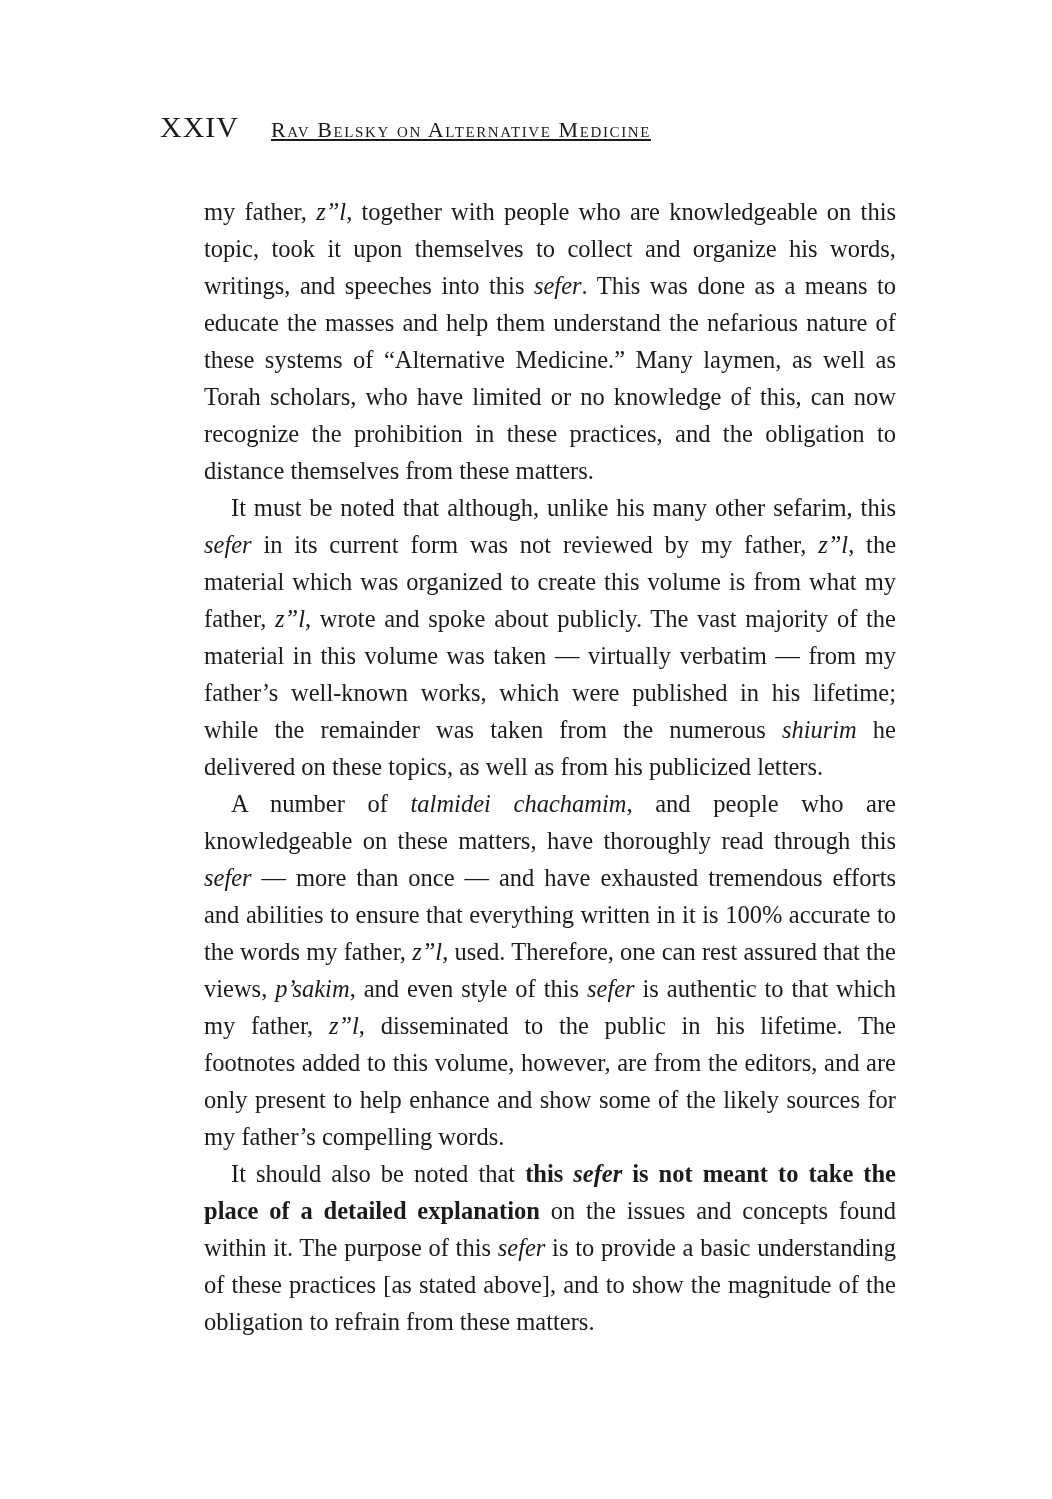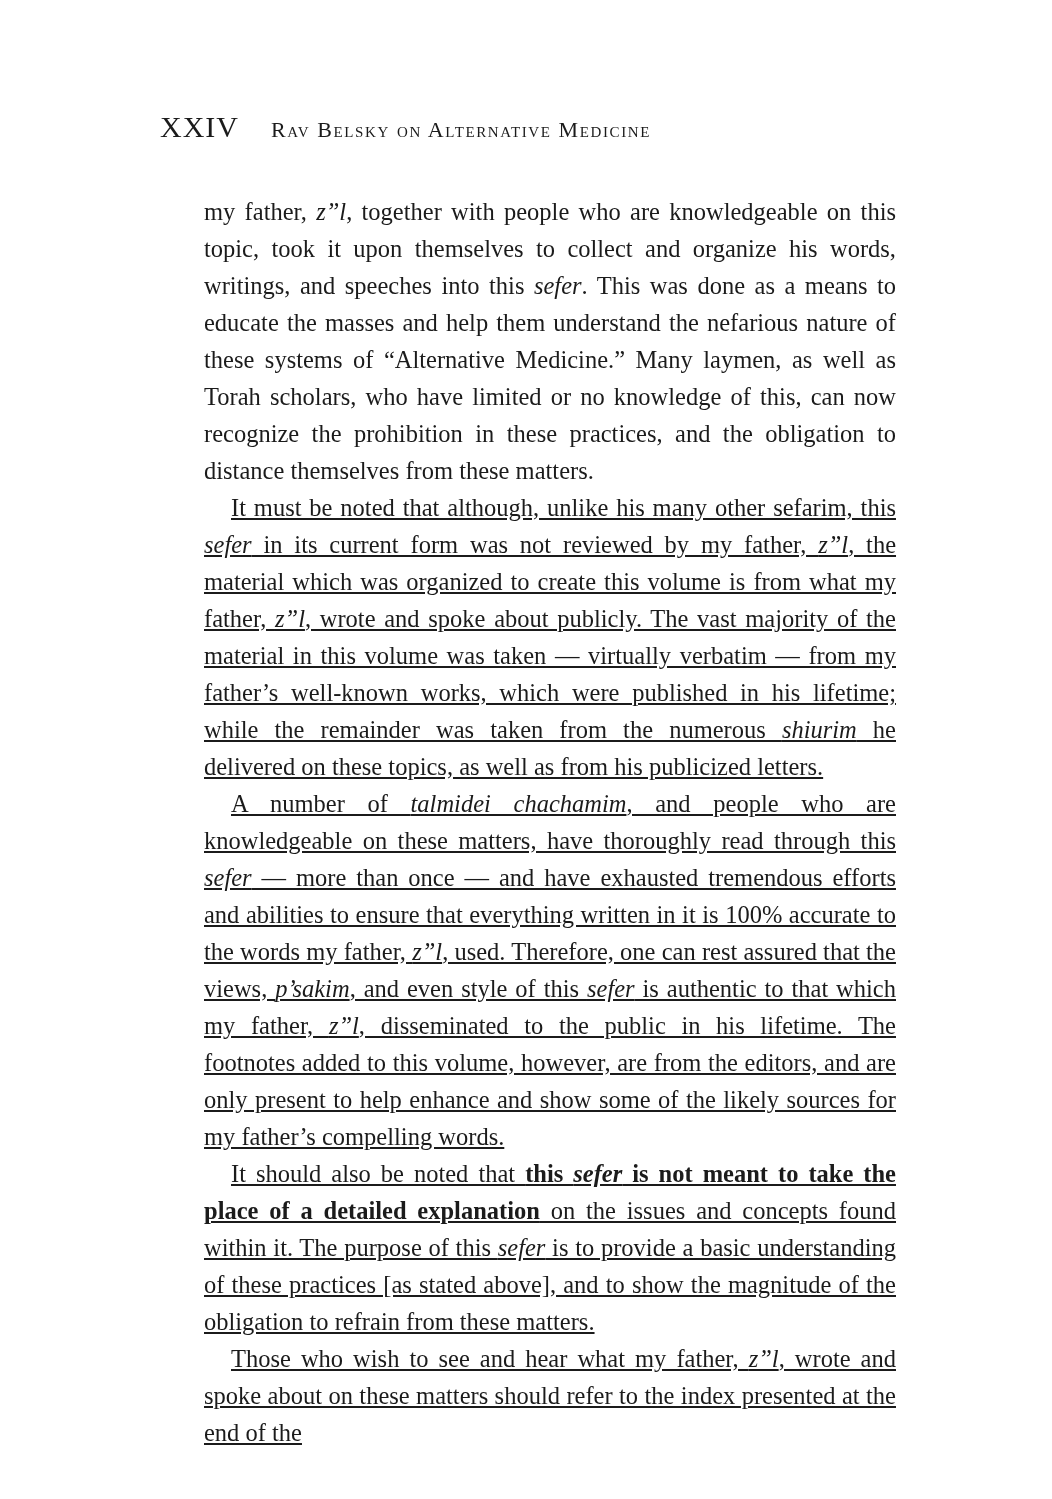--- a/index.html
+++ b/index.html
@@ -30,50 +30,49 @@
     font-size: 30px;
     letter-spacing: 1px;
     line-height: 1;
   }
   .running-title {
     font-size: 22px;
     font-variant: small-caps;
     letter-spacing: 1.6px;
     margin-left: 32px;
     line-height: 1;
+    text-decoration: underline;
   }
   .body-text {
     margin-top: 51px;
     font-size: 24.5px;
     line-height: 37px;
     text-align: justify;
     text-justify: inter-word;
     margin-left: 44px;
   }
   .body-text p.para {
     margin: 0;
     padding: 0;
   }
   .body-text p.para.indent {
     text-indent: 27px;
-    text-decoration: underline;
   }
   .i  { font-style: italic; }
   .b  { font-weight: bold; }
   .bi { font-weight: bold; font-style: italic; }
 </style>
 </head>
 <body>
 
 <div class="page">
   <div class="running-header">
     <span class="page-number">XXIV</span>
     <span class="running-title">Rav Belsky on Alternative Medicine</span>
   </div>
 
   <div class="body-text">
       <p class="para"><span>my father, </span><span class="i">z”l</span><span>, together with people who are knowledgeable on this topic, took it upon themselves to collect and organize his words, writings, and speeches into this </span><span class="i">sefer</span><span>. This was done as a means to educate the masses and help them understand the nefarious nature of these systems of “Alternative Medicine.” Many laymen, as well as Torah scholars, who have limited or no knowledge of this, can now recognize the prohibition in these practices, and the obligation to distance themselves from these matters.</span></p>
       <p class="para indent"><span>It must be noted that although, unlike his many other sefarim, this </span><span class="i">sefer</span><span> in its current form was not reviewed by my father, </span><span class="i">z”l</span><span>, the material which was organized to create this volume is from what my father, </span><span class="i">z”l</span><span>, wrote and spoke about publicly. The vast majority of the material in this volume was taken — virtually verbatim — from my father’s well-known works, which were published in his lifetime; while the remainder was taken from the numerous </span><span class="i">shiurim</span><span> he delivered on these topics, as well as from his publicized letters.</span></p>
       <p class="para indent"><span>A number of </span><span class="i">talmidei chachamim</span><span>, and people who are knowledgeable on these matters, have thoroughly read through this </span><span class="i">sefer</span><span> — more than once — and have exhausted tremendous efforts and abilities to ensure that everything written in it is 100% accurate to the words my father, </span><span class="i">z”l</span><span>, used. Therefore, one can rest assured that the views, </span><span class="i">p’sakim</span><span>, and even style of this </span><span class="i">sefer</span><span> is authentic to that which my father, </span><span class="i">z”l</span><span>, disseminated to the public in his lifetime. The footnotes added to this volume, however, are from the editors, and are only present to help enhance and show some of the likely sources for my father’s compelling words.</span></p>
       <p class="para indent"><span>It should also be noted that </span><span class="b">this </span><span class="bi">sefer</span><span class="b"> is not meant to take the place of a detailed explanation</span><span> on the issues and concepts found within it. The purpose of this </span><span class="i">sefer</span><span> is to provide a basic understanding of these practices [as stated above], and to show the magnitude of the obligation to refrain from these matters.</span></p>
-      <p class="para indent"><span>Those who wish to see and hear what my father, </span><span class="i">z”l</span><span>, wrote and spoke about on these matters should refer to the index presented at the end of the</span></p>
     </div>
 </div>
 
 </body></html>

